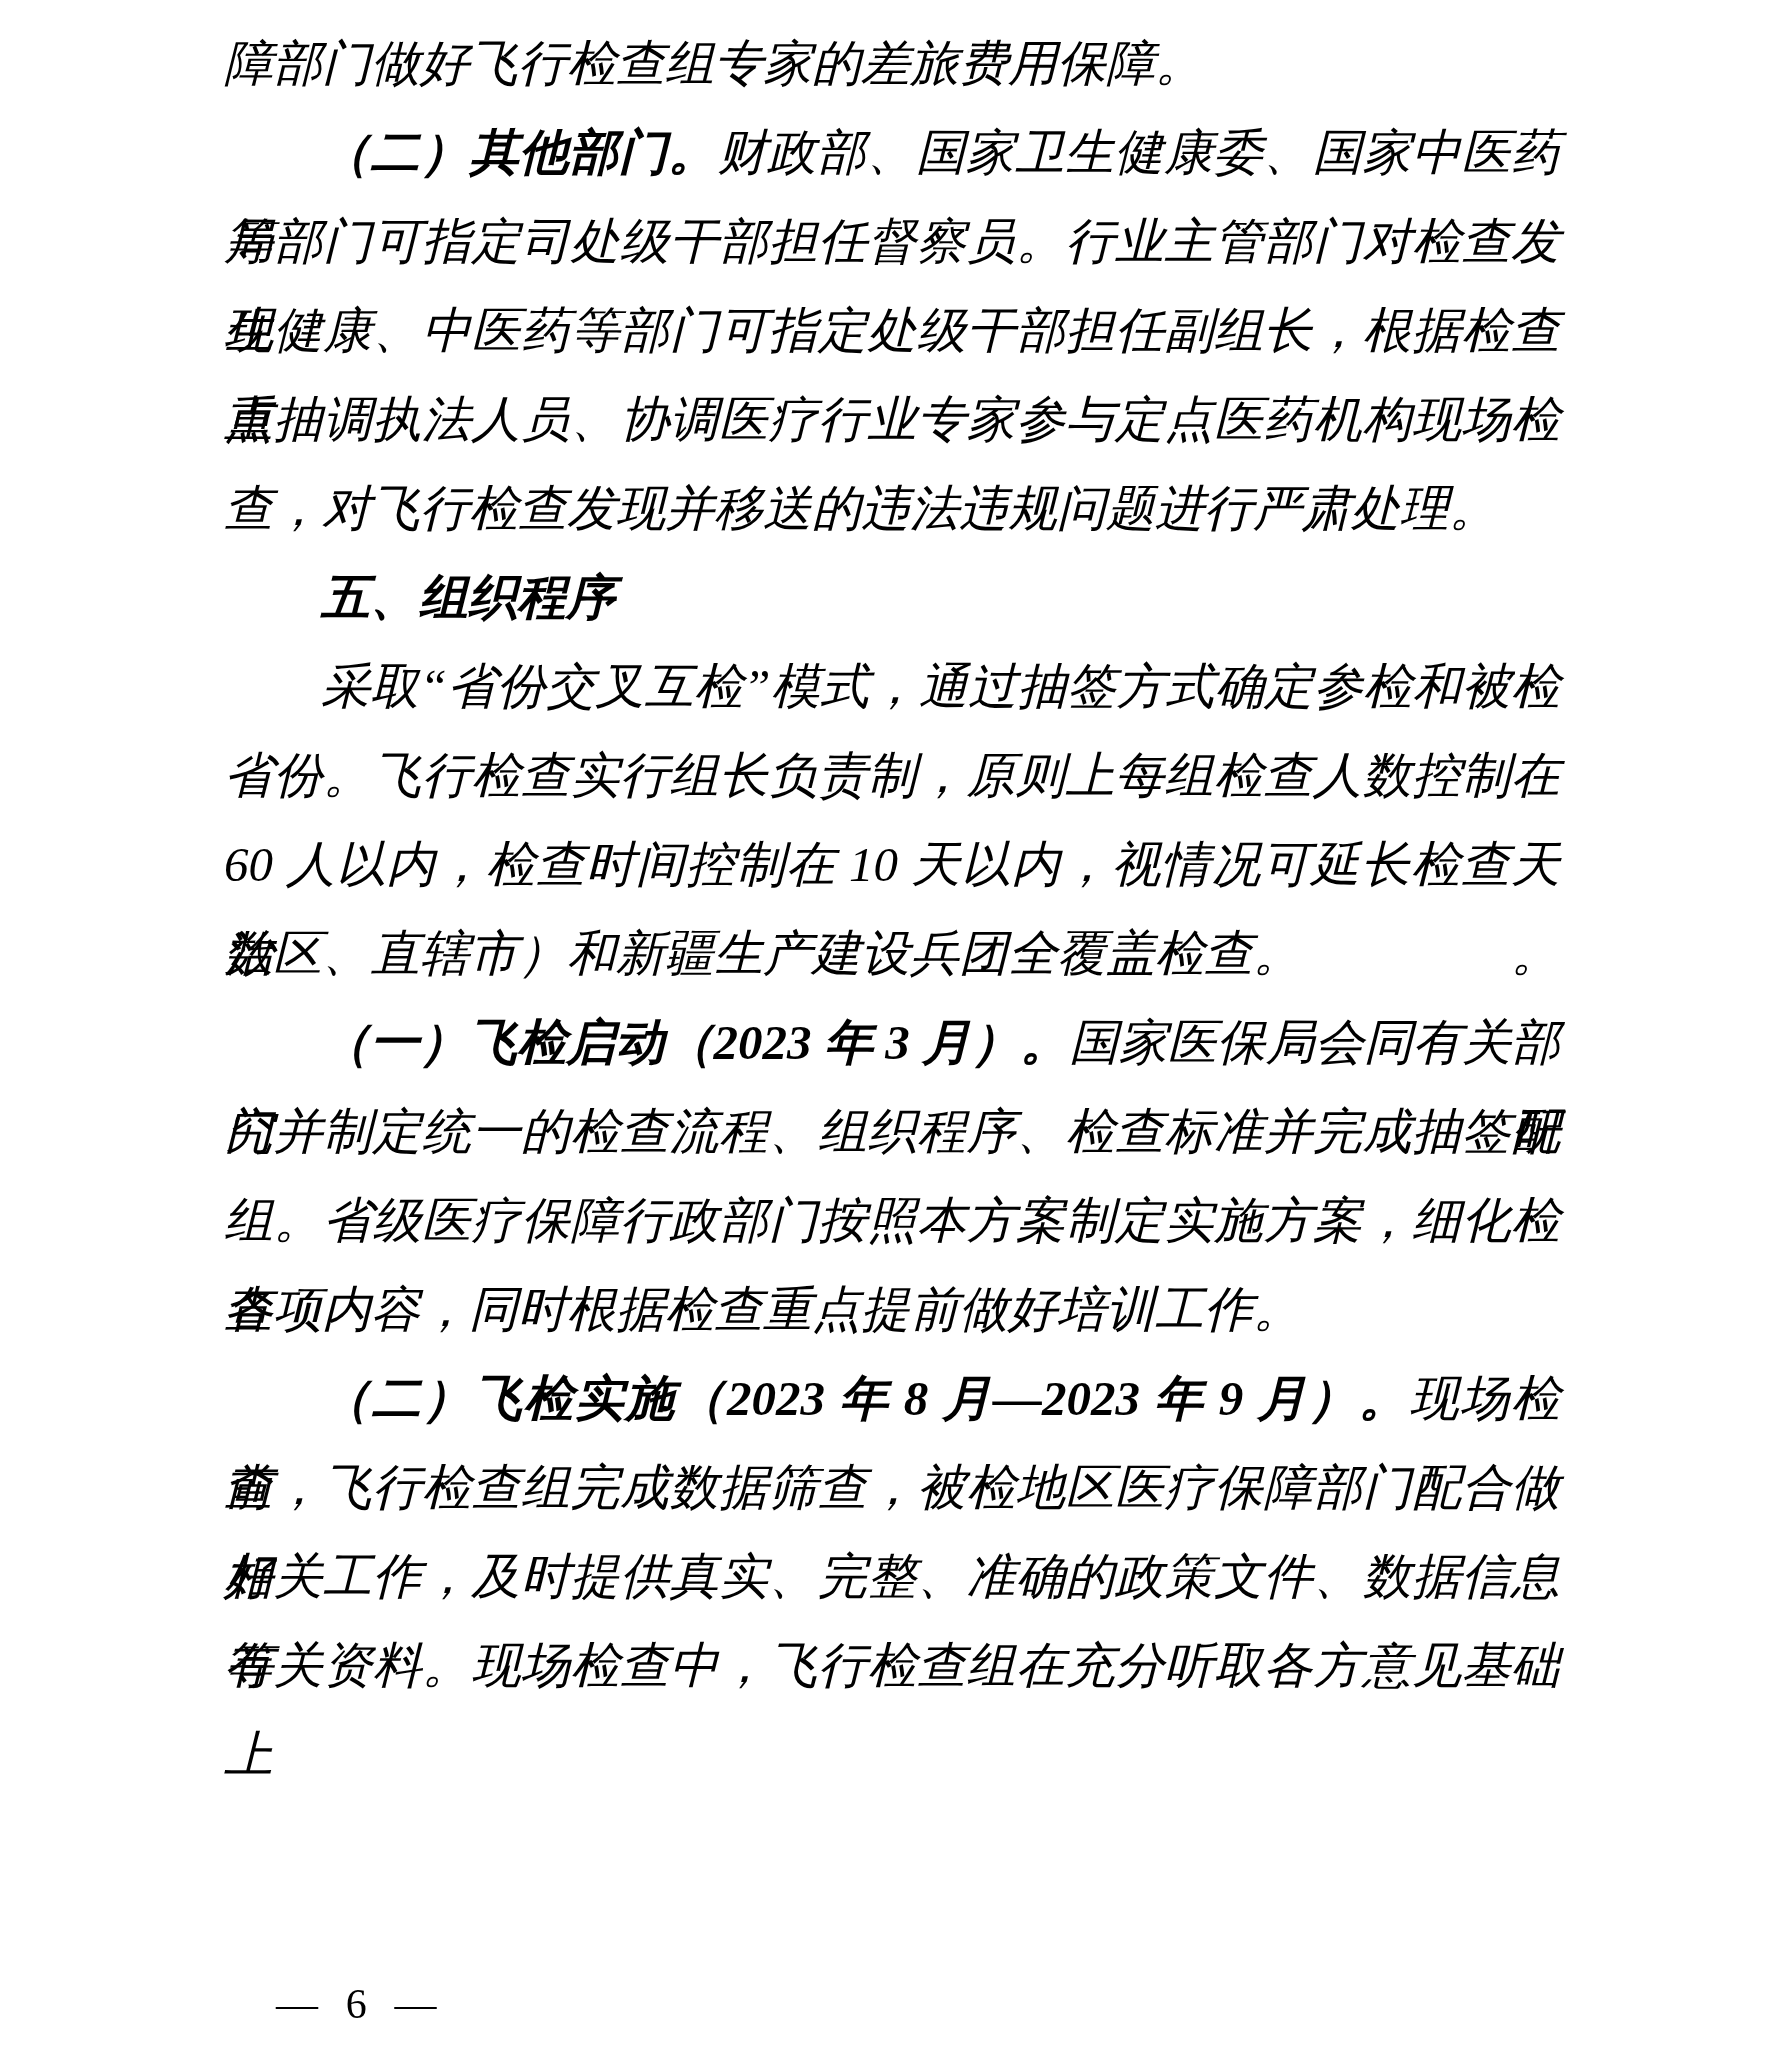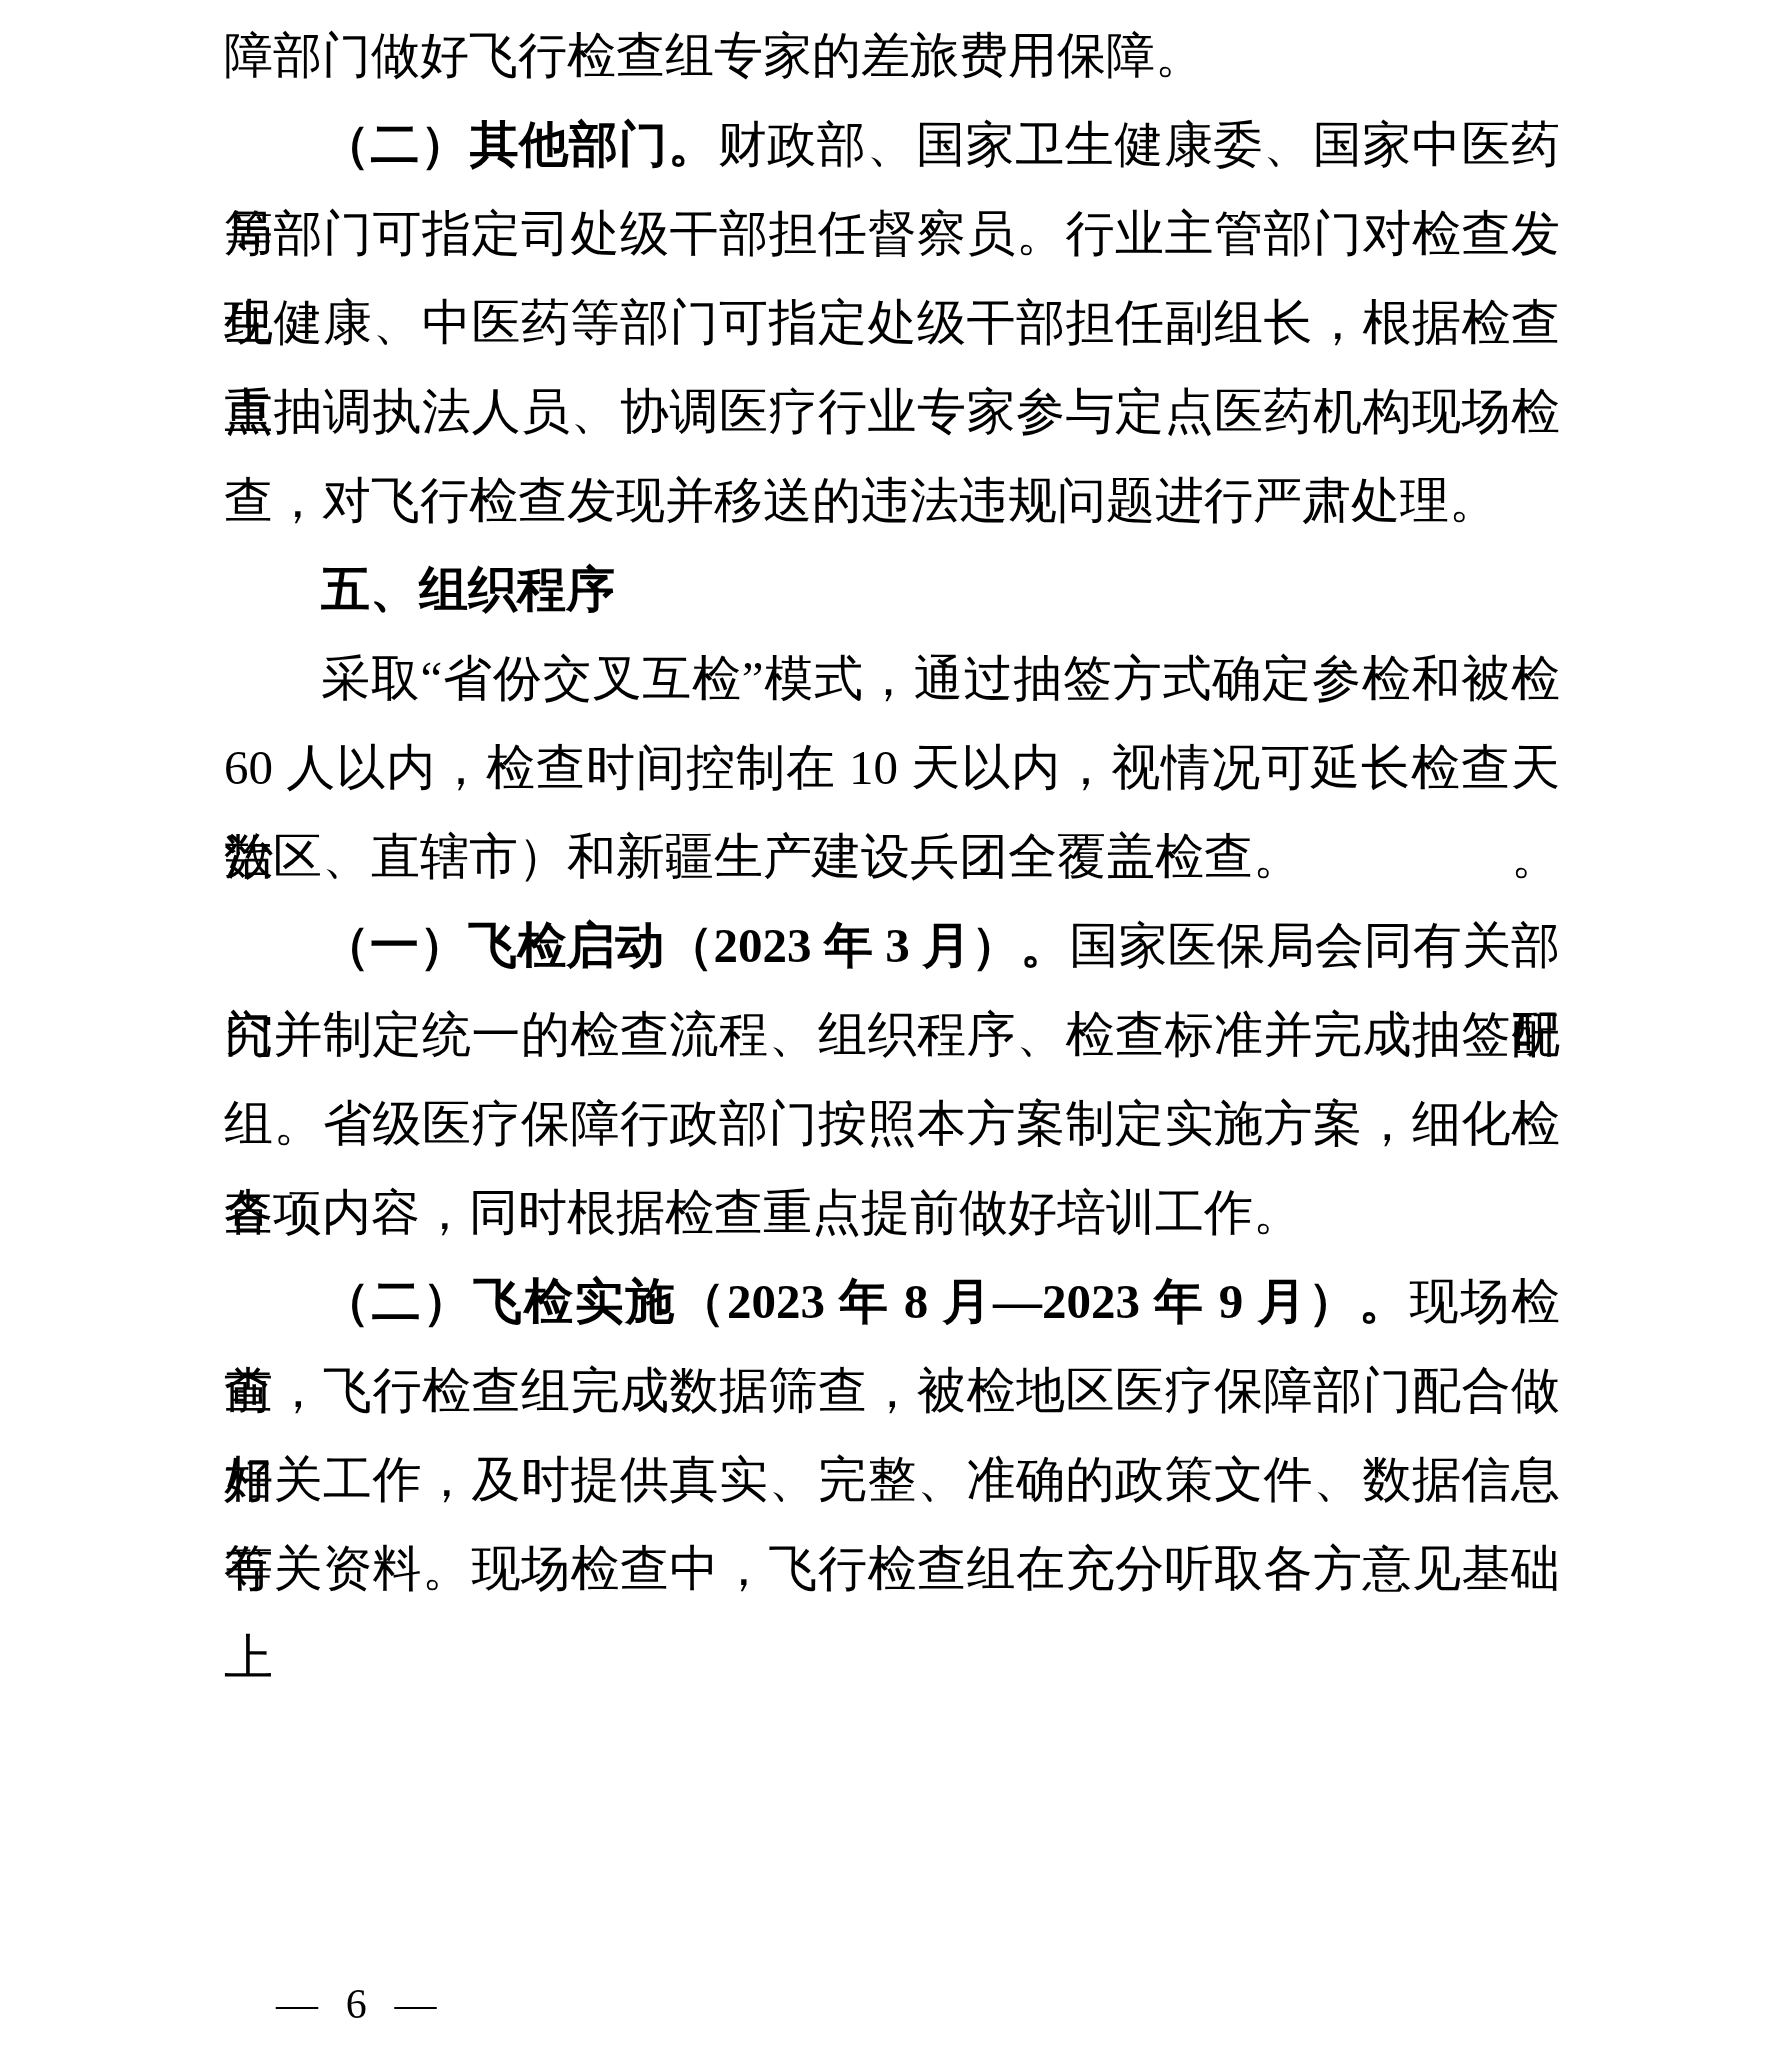--- a/index.html
+++ b/index.html
@@ -8,22 +8,23 @@
     width: 1785px;
     height: 2046px;
     background: #ffffff;
     font-family: "Liberation Serif", "DejaVu Serif", serif;
     color: #000000;
     overflow: hidden;
   }
   .textblock {
     position: absolute;
     left: 224px;
-    top: 11px;
+    top: 19px;
     width: 1336px;
+    font-style: italic;
   }
   .line {
     height: 89px;
     line-height: 89px;
     font-size: 49px;
     text-align: justify;
     text-align-last: justify;
     white-space: normal;
     overflow: visible;
   }
@@ -53,20 +54,21 @@
     <div class="line indent"><span class="lead">（二）其他部门。</span><span>财政部、国家卫生健康委、国家中医药局</span></div>
 
     <div class="line">等部门可指定司处级干部担任督察员。行业主管部门对检查发现</div>
     <div class="line">生健康、中医药等部门可指定处级干部担任副组长，根据检查重</div>
     <div class="line">点抽调执法人员、协调医疗行业专家参与定点医药机构现场检</div>
     <div class="line end">查，对飞行检查发现并移送的违法违规问题进行严肃处理。</div>
 
     <div class="line indent heading">五、组织程序</div>
 
     <div class="line indent">采取“省份交叉互检”模式，通过抽签方式确定参检和被检</div>
+    <div class="line">省份。飞行检查实行组长负责制，原则上每组检查人数控制在</div>
     <div class="line">60 人以内，检查时间控制在 10 天以内，视情况可延长检查天数。</div>
     <div class="line end">治区、直辖市）和新疆生产建设兵团全覆盖检查。</div>
 
     <div class="line indent"><span class="lead">（一）飞检启动（2023 年 3 月）。</span><span>国家医保局会同有关部门研</span></div>
 
     <div class="line">究并制定统一的检查流程、组织程序、检查标准并完成抽签配</div>
     <div class="line">组。省级医疗保障行政部门按照本方案制定实施方案，细化检查</div>
     <div class="line end">各项内容，同时根据检查重点提前做好培训工作。</div>
 
     <div class="line indent"><span class="lead">（二）飞检实施（2023 年 8 月—2023 年 9 月）。</span><span>现场检查</span></div>

